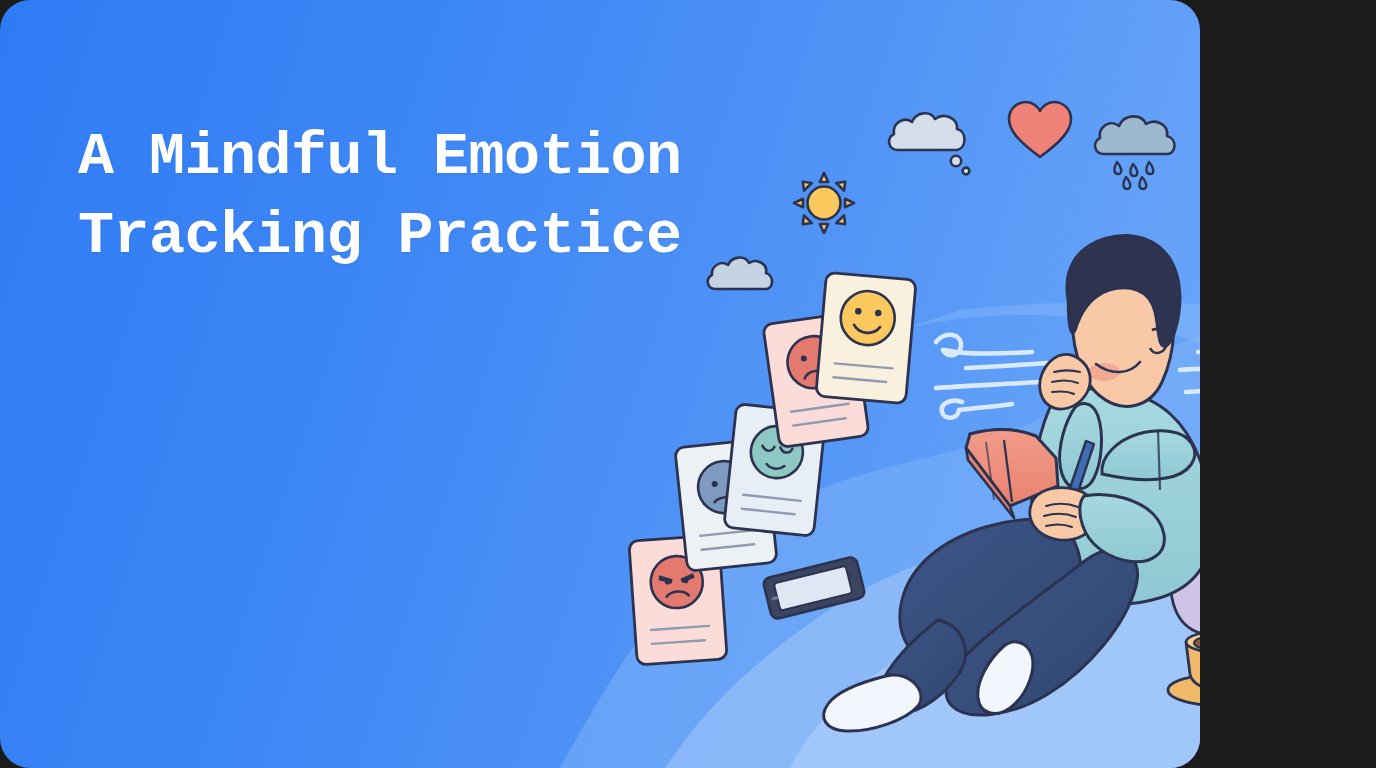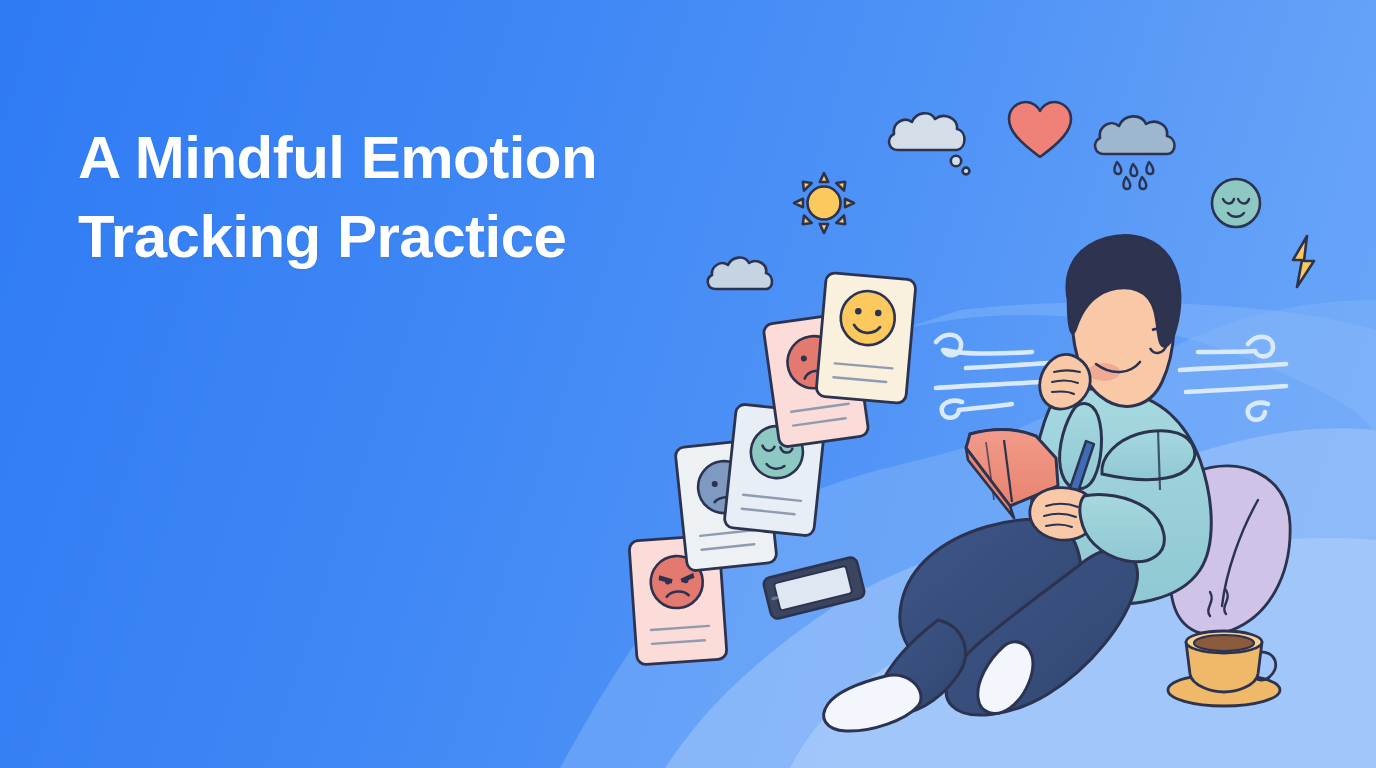--- a/index.html
+++ b/index.html
@@ -3,24 +3,25 @@
 <meta charset="utf-8">
 <title>A Mindful Emotion Tracking Practice</title>
 <style>
   html, body {
     margin: 0;
     padding: 0;
     background: #1b1b1b;
   }
   #stage {
     position: relative;
-    width: 1376px;
+    width: 1200px;
     height: 768px;
     overflow: hidden;
-    font-family: Liberation Sans, sans-serif;
+    font-family: Liberation Mono, monospace;
+    border-radius: 30px;
   }
   #bg-gradient {
     position: absolute;
     inset: 0;
     background: linear-gradient(108deg, #2f7bf4 0%, #3d86f5 32%, #4e92f6 58%, #62a0f8 82%, #6ea9f8 100%);
   }
   #bg-art { position: absolute; inset: 0; }
   #hero-title {
     position: absolute;
     left: 78px;

